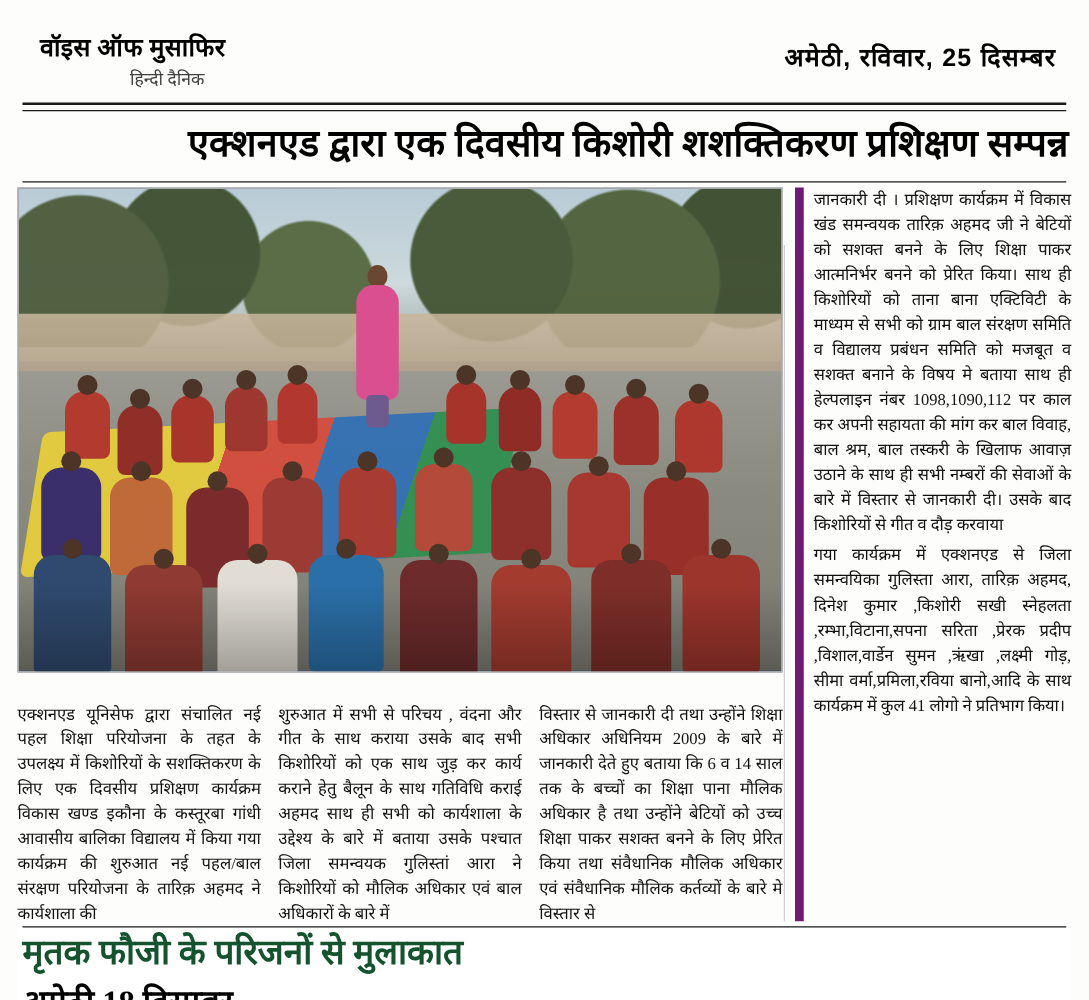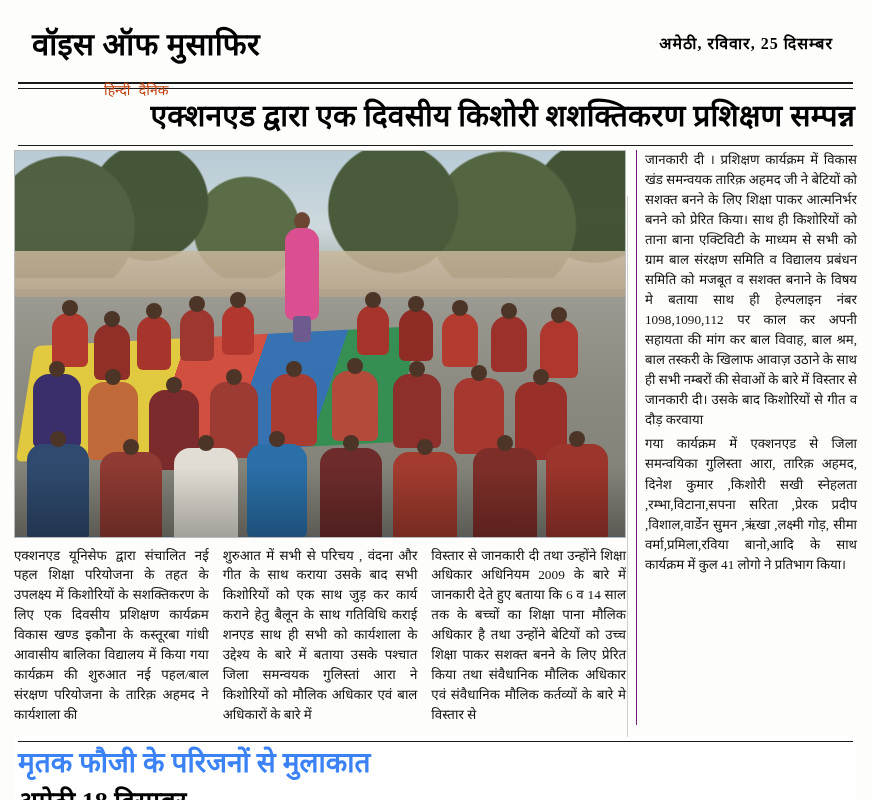--- a/index.html
+++ b/index.html
@@ -31,38 +31,38 @@
     box-sizing: border-box;
   }
   .masthead-left {
     position: absolute;
     left: 18px;
     top: 28px;
   }
   .paper-name {
     font-family: "Liberation Serif", serif;
     font-weight: bold;
-    font-size: 31px;
+    font-size: 20px;
     letter-spacing: .3px;
     color: #000;
     line-height: 1.1;
   }
   .paper-sub {
-    font-family: Liberation Mono, monospace;
+    font-family: Liberation Serif, serif;
     font-size: 14px;
-    color: #c2410c;
-    margin-top: 18px;
+    color: #404040;
+    margin-top: 3px;
     margin-left: 72px;
   }
   .masthead-right {
     position: absolute;
-    right: 24px;
+    right: 12px;
     top: 32px;
-    font-family: Liberation Serif, serif;
-    font-size: 16px;
+    font-family: Liberation Sans, sans-serif;
+    font-size: 20px;
     font-weight: bold;
     letter-spacing: 1px;
     white-space: nowrap;
     color: #000;
   }
   .rule {
     border: 0;
     border-top: 2px solid #1a1a1a;
     margin: 4px 4px 0 4px;
   }
@@ -89,21 +89,21 @@
     gap: 10px;
     padding-top: 4px;
   }
   .left-block {
     width: 612px;
     flex: 0 0 612px;
   }
   .right-col {
     flex: 1 1 auto;
     padding-left: 8px;
-    border-left: 1px solid #701a75;
+    border-left: 7px solid #701a75;
   }
 
   
   .photo {
     position: relative;
     width: 612px;
     height: 388px;
     overflow: hidden;
     background: #6d7b86;
     border: 1px solid #b9b9b9;
@@ -163,20 +163,21 @@
   .bottom-shadow {
     position:absolute; left:0; bottom:0; width:100%; height:70px;
     background: linear-gradient(rgba(0,0,0,0), rgba(0,0,0,.28));
   }
 
   
   .lower-cols {
     display: flex;
     gap: 14px;
     padding-top: 8px;
+    margin-top: 16px;
   }
   .col {
     flex: 1 1 0;
     font-family: "Liberation Serif", serif;
     font-size: 13.3px;
     line-height: 1.5;
     text-align: justify;
     color: #111;
     hyphens: auto;
   }
@@ -193,21 +194,21 @@
     position: absolute;
     left: 14px;
     right: 14px;
     bottom: 0;
     background: #fff;
   }
   .bottom-headline {
     font-family: "Liberation Serif", serif;
     font-weight: bold;
     font-size: 28px;
-    color: #3b82f6;
+    color: #14532d;
     padding: 4px 4px 0 4px;
     line-height: 1.2;
   }
   .bottom-sub {
     font-family: "Liberation Serif", serif;
     font-weight: bold;
     font-size: 26px;
     color: #000;
     padding: 2px 4px 2px 4px;
     overflow: hidden;
@@ -342,21 +343,21 @@
           <div class="p" style="left:87%; top:76%; width:62px; height:96px; background:#9c352c;">
               <span class="h"></span>
             </div>
         </div>
 
         <div class="bottom-shadow"></div>
       </div>
 
       <div class="lower-cols">
         <div class="col">एक्शनएड यूनिसेफ द्वारा संचालित नई पहल शिक्षा परियोजना के तहत के उपलक्ष्य में किशोरियों के सशक्तिकरण के लिए एक दिवसीय प्रशिक्षण कार्यक्रम विकास खण्ड इकौना के कस्तूरबा गांधी आवासीय बालिका विद्यालय में किया गया कार्यक्रम की शुरुआत नई पहल/बाल संरक्षण परियोजना के तारिक़ अहमद ने कार्यशाला की</div>
-        <div class="col">शुरुआत में सभी से परिचय , वंदना और गीत के साथ कराया उसके बाद सभी किशोरियों को एक साथ जुड़ कर कार्य कराने हेतु बैलून के साथ गतिविधि कराई शनएड साथ ही सभी को कार्यशाला के उद्देश्य के बारे में बताया उसके पश्चात जिला समन्वयक गुलिस्तां आरा ने किशोरियों को मौलिक अधिकार एवं बाल अधिकारों के बारे में</div>
+        <div class="col">शुरुआत में सभी से परिचय , वंदना और गीत के साथ कराया उसके बाद सभी किशोरियों को एक साथ जुड़ कर कार्य कराने हेतु बैलून के साथ गतिविधि कराई अहमद साथ ही सभी को कार्यशाला के उद्देश्य के बारे में बताया उसके पश्चात जिला समन्वयक गुलिस्तां आरा ने किशोरियों को मौलिक अधिकार एवं बाल अधिकारों के बारे में</div>
         <div class="col">विस्तार से जानकारी दी तथा उन्होंने शिक्षा अधिकार अधिनियम 2009 के बारे में जानकारी देते हुए बताया कि 6 व 14 साल तक के बच्चों का शिक्षा पाना मौलिक अधिकार है तथा उन्होंने बेटियों को उच्च शिक्षा पाकर सशक्त बनने के लिए प्रेरित किया तथा संवैधानिक मौलिक अधिकार एवं संवैधानिक मौलिक कर्तव्यों के बारे मे विस्तार से</div>
       </div>
     </div>
 
     <div class="right-col">
       <div class="right-col-top">जानकारी दी । प्रशिक्षण कार्यक्रम में विकास खंड समन्वयक तारिक़ अहमद जी ने बेटियों को सशक्त बनने के लिए शिक्षा पाकर आत्मनिर्भर बनने को प्रेरित किया। साथ ही किशोरियों को ताना बाना एक्टिविटी के माध्यम से सभी को ग्राम बाल संरक्षण समिति व विद्यालय प्रबंधन समिति को मजबूत व सशक्त बनाने के विषय मे बताया साथ ही हेल्पलाइन नंबर 1098,1090,112 पर काल कर अपनी सहायता की मांग कर बाल विवाह, बाल श्रम, बाल तस्करी के खिलाफ आवाज़ उठाने के साथ ही सभी नम्बरों की सेवाओं के बारे में विस्तार से जानकारी दी। उसके बाद किशोरियों से गीत व दौड़ करवाया</div>
       <div class="right-col-top" style="padding-top:4px;">गया कार्यक्रम में एक्शनएड से जिला समन्वयिका गुलिस्ता आरा, तारिक़ अहमद, दिनेश कुमार ,किशोरी सखी स्नेहलता ,रम्भा,विटाना,सपना सरिता ,प्रेरक प्रदीप ,विशाल,वार्डेन सुमन ,ऋंखा ,लक्ष्मी गोड़, सीमा वर्मा,प्रमिला,रविया बानो,आदि के साथ कार्यक्रम में कुल 41 लोगो ने प्रतिभाग किया।</div>
     </div>
   </div>
 

